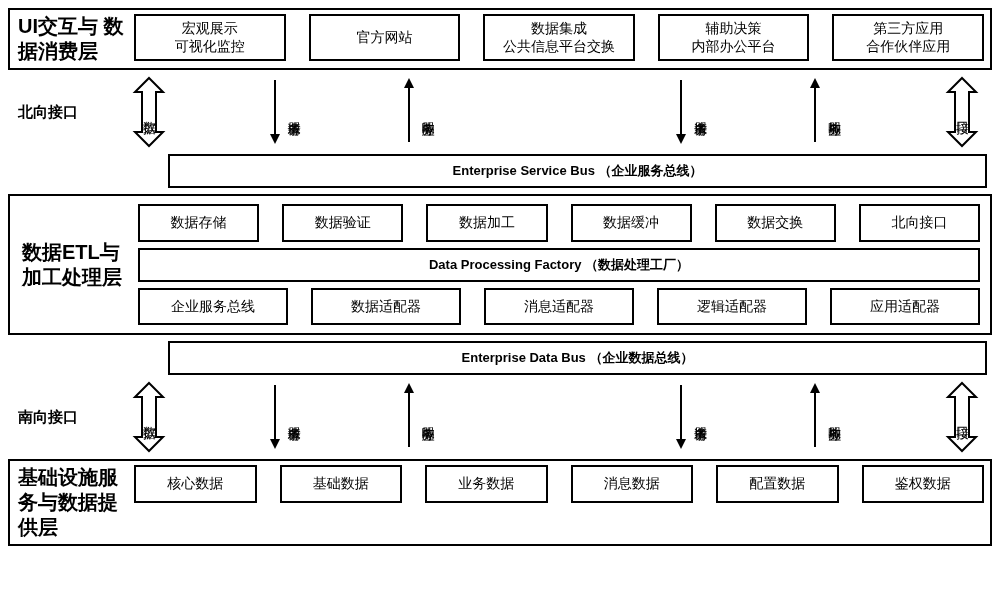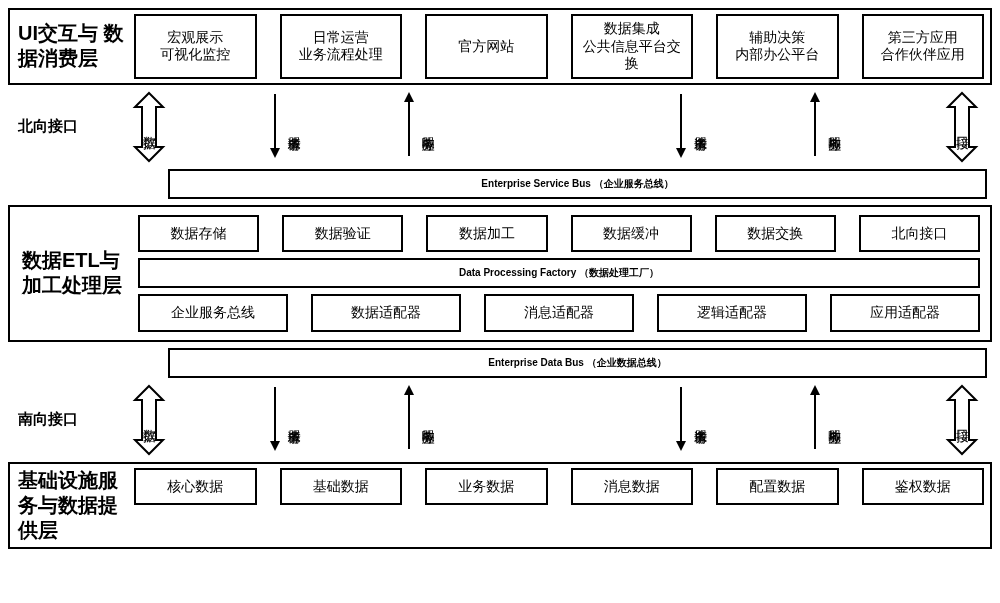--- a/index.html
+++ b/index.html
@@ -52,21 +52,21 @@
     line-height: 1.25;
     flex: 1;
     white-space: pre-line;
   }
   .cell-single { padding: 8px 10px; }
   .bar {
     border: 2px solid #000;
     text-align: center;
     font-weight: bold;
     padding: 6px 4px;
-    font-size: 10px;
+    font-size: 13px;
   }
   .narrow-bar {
     margin-left: 160px;
     margin-right: 5px;
   }
   .arrow-band {
     display: flex;
     align-items: center;
     padding: 4px 0;
     gap: 1px;
@@ -131,22 +131,20 @@
   </defs>
 </svg>
 
 <div class="layer-box">
   <div class="layer-label">UI交互与
 数据消费层</div>
   <div class="layer-content">
     <div class="row">
       <div class="cell">宏观展示
 可视化监控</div>
-      <div class="cell">日常运营
-业务流程处理</div>
       <div class="cell">官方网站</div>
       <div class="cell">数据集成
 公共信息平台交换</div>
       <div class="cell">辅助决策
 内部办公平台</div>
       <div class="cell">第三方应用
 合作伙伴应用</div>
     </div>
   </div>
 </div>

